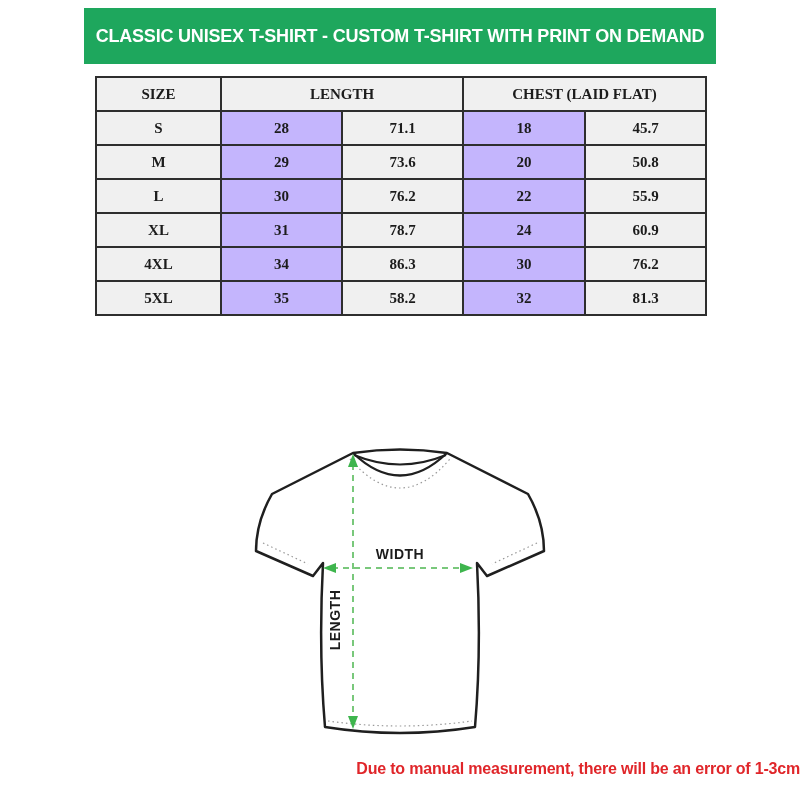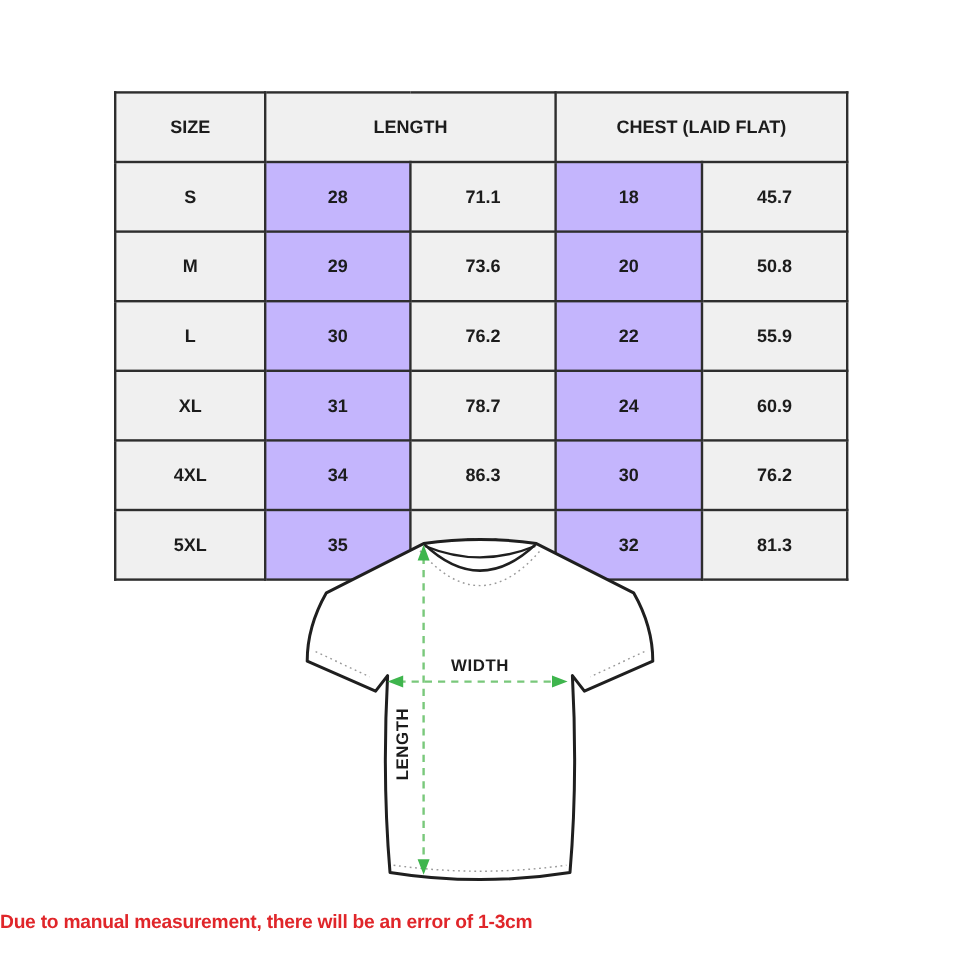--- a/index.html
+++ b/index.html
@@ -42,21 +42,22 @@
     table-layout: fixed;
   }
   table.size-table th, table.size-table td {
     border: 2px solid #2e2e2e;
     text-align: center;
     vertical-align: middle;
     font-size: 15px;
     font-weight: bold;
     color: #1c1c1c;
     height: 32px;
-    padding: 12px;
+    padding: 0;
+    font-family: Liberation Serif, serif;
   }
   table.size-table th { background: #f0f0f0; }
   td.shade { background: #f0f0f0; }
   td.plain { background: #c4b5fd; }
 
   
   .diagram {
     position: absolute;
     left: 250px; top: 430px;
     width: 300px; height: 330px;
@@ -68,32 +69,35 @@
     font-weight: bold;
     fill: #1c1c1c;
     letter-spacing: 0.5px;
   }
 
   
   .note {
     position: absolute;
     left: 0; top: 760px;
     width: 800px;
-    text-align: left;
+    text-align: right;
     color: #e0262a;
     font-size: 16px;
     font-weight: bold;
     letter-spacing: -0.2px;
   }
 </style>
 </head>
 <body>
 
 <div class="stage">
 
+  <div class="banner">
+    <div class="banner-title">CLASSIC UNISEX T-SHIRT - CUSTOM T-SHIRT WITH PRINT ON DEMAND</div>
+  </div>
 
   <div class="size-table-wrap">
     <table class="size-table">
       <colgroup>
         <col style="width:125px">
           <col style="width:121px">
           <col style="width:121px">
           <col style="width:122px">
           <col style="width:121px">
       </colgroup>

